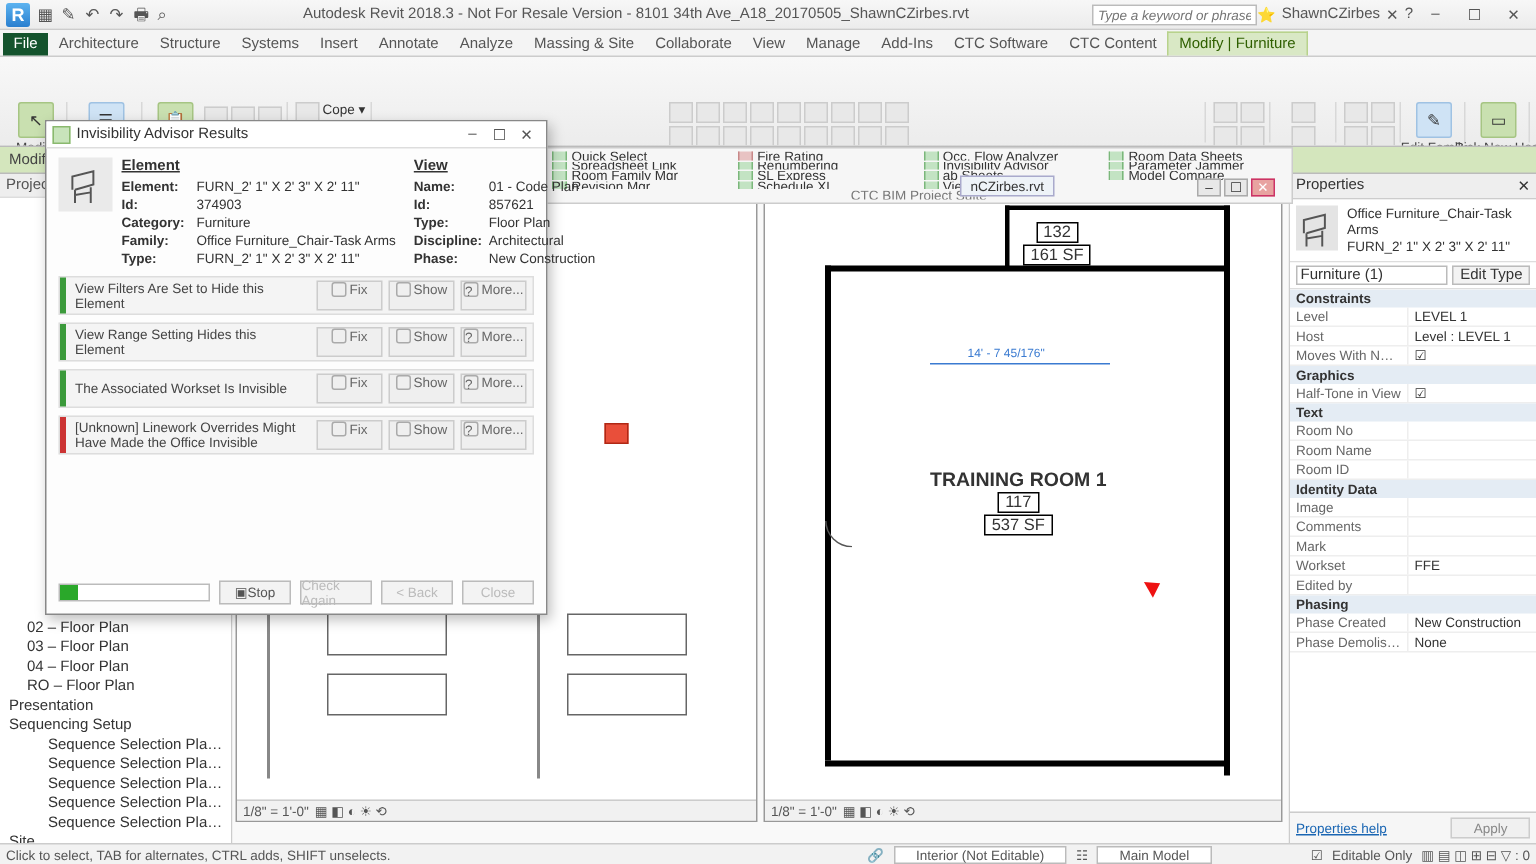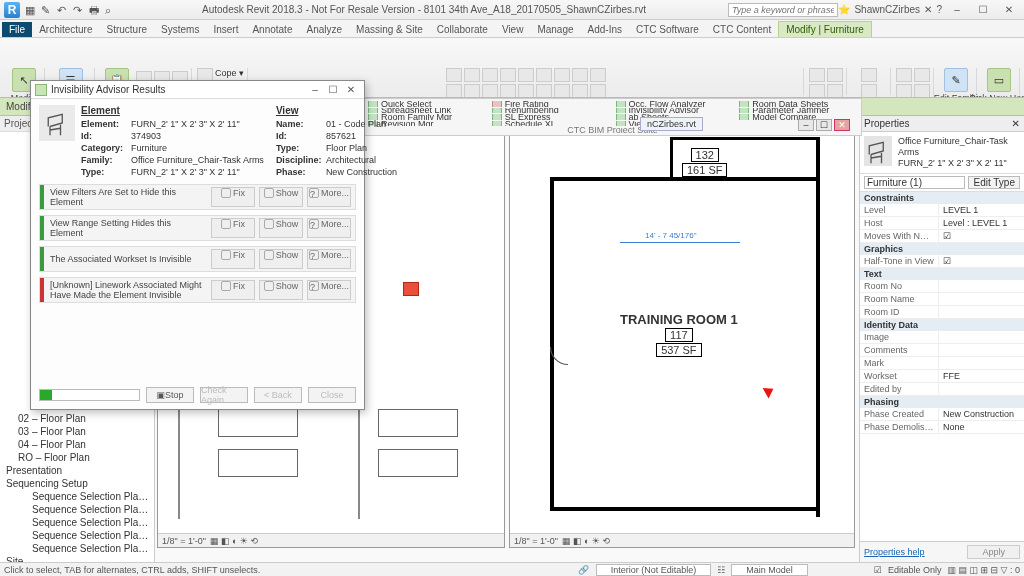--- a/index.html
+++ b/index.html
@@ -11,21 +11,21 @@
   .titlebar .qat span { display:inline-block; width:14px; height:14px; margin:0 1px; color:#555; }
   .titlebar .center { flex:1; text-align:center; color:#555; font-size:10px; white-space:nowrap; overflow:hidden;}
   .titlebar .search { width:110px; height:14px; border:1px solid #bbb; background:#fff; font-size:9px; padding:0 3px; color:#999; font-style:italic;}
   .titlebar .right { display:flex; align-items:center; gap:4px; color:#555; font-size:10px;}
   .titlebar .right span { cursor:default; }
   .winbtn { width:22px; height:14px; display:inline-flex; align-items:center; justify-content:center; color:#555;}
 
   
   .ribtabs { height:18px; background:#f4f4f4; display:flex; align-items:flex-end; padding-left:2px; border-bottom:1px solid #ccc;}
   .ribtabs .tab { padding:2px 7px; font-size:10px; color:#555; cursor:pointer; }
-  .ribtabs .tab.file { background:#0c4a6e; color:#fff; }
+  .ribtabs .tab.file { background:#14532d; color:#fff; }
   .ribtabs .tab.active { background:#d9e8c5; color:#2f5f00; border:1px solid #b8d28c; border-bottom:none; }
 
   
   .ribbon { height:60px; background:linear-gradient(#f8f8f8,#ececec); border-bottom:1px solid #bbb; display:flex; align-items:stretch; padding:2px 4px; gap:2px; overflow:hidden;}
   .panel { display:flex; flex-direction:column; align-items:center; border-right:1px solid #d8d8d8; padding:0 3px;margin-top:28px;}
   .panel .body { flex:1; display:flex; align-items:center; gap:2px; }
   .panel .label { font-size:9px; color:#777; margin-top:auto; margin-bottom:1px; white-space:nowrap;}
   .pbtn-large { display:flex; flex-direction:column; align-items:center; width:34px; }
   .pbtn-large .ic { width:24px; height:24px; background:#c9e0b0; border:1px solid #a6c583; border-radius:2px; display:flex; align-items:center; justify-content:center;}
   .pbtn-large.blue .ic { background:#cfe3f5; border-color:#9fc2e3;}
@@ -642,21 +642,21 @@
       </div>
       <div class="reason">
         <div class="bar "></div>
         <div class="txt">The Associated Workset Is Invisible</div>
         <div class="b"><div class="ri"></div>Fix</div>
         <div class="b"><div class="ri"></div>Show</div>
         <div class="b"><div class="ri">?</div>More...</div>
       </div>
       <div class="reason">
         <div class="bar red"></div>
-        <div class="txt">[Unknown]  Linework Associated Might Have Made the Element Invisible</div>
+        <div class="txt">[Unknown]  Linework Overrides Might Have Made the Office Invisible</div>
         <div class="b"><div class="ri"></div>Fix</div>
         <div class="b"><div class="ri"></div>Show</div>
         <div class="b"><div class="ri">?</div>More...</div>
       </div>
     </div>
   <div class="prog">
     <div class="pb">
         <div class="fill"></div>
       </div>
     <div class="pbtn">▣ <span>Stop</span></div>

